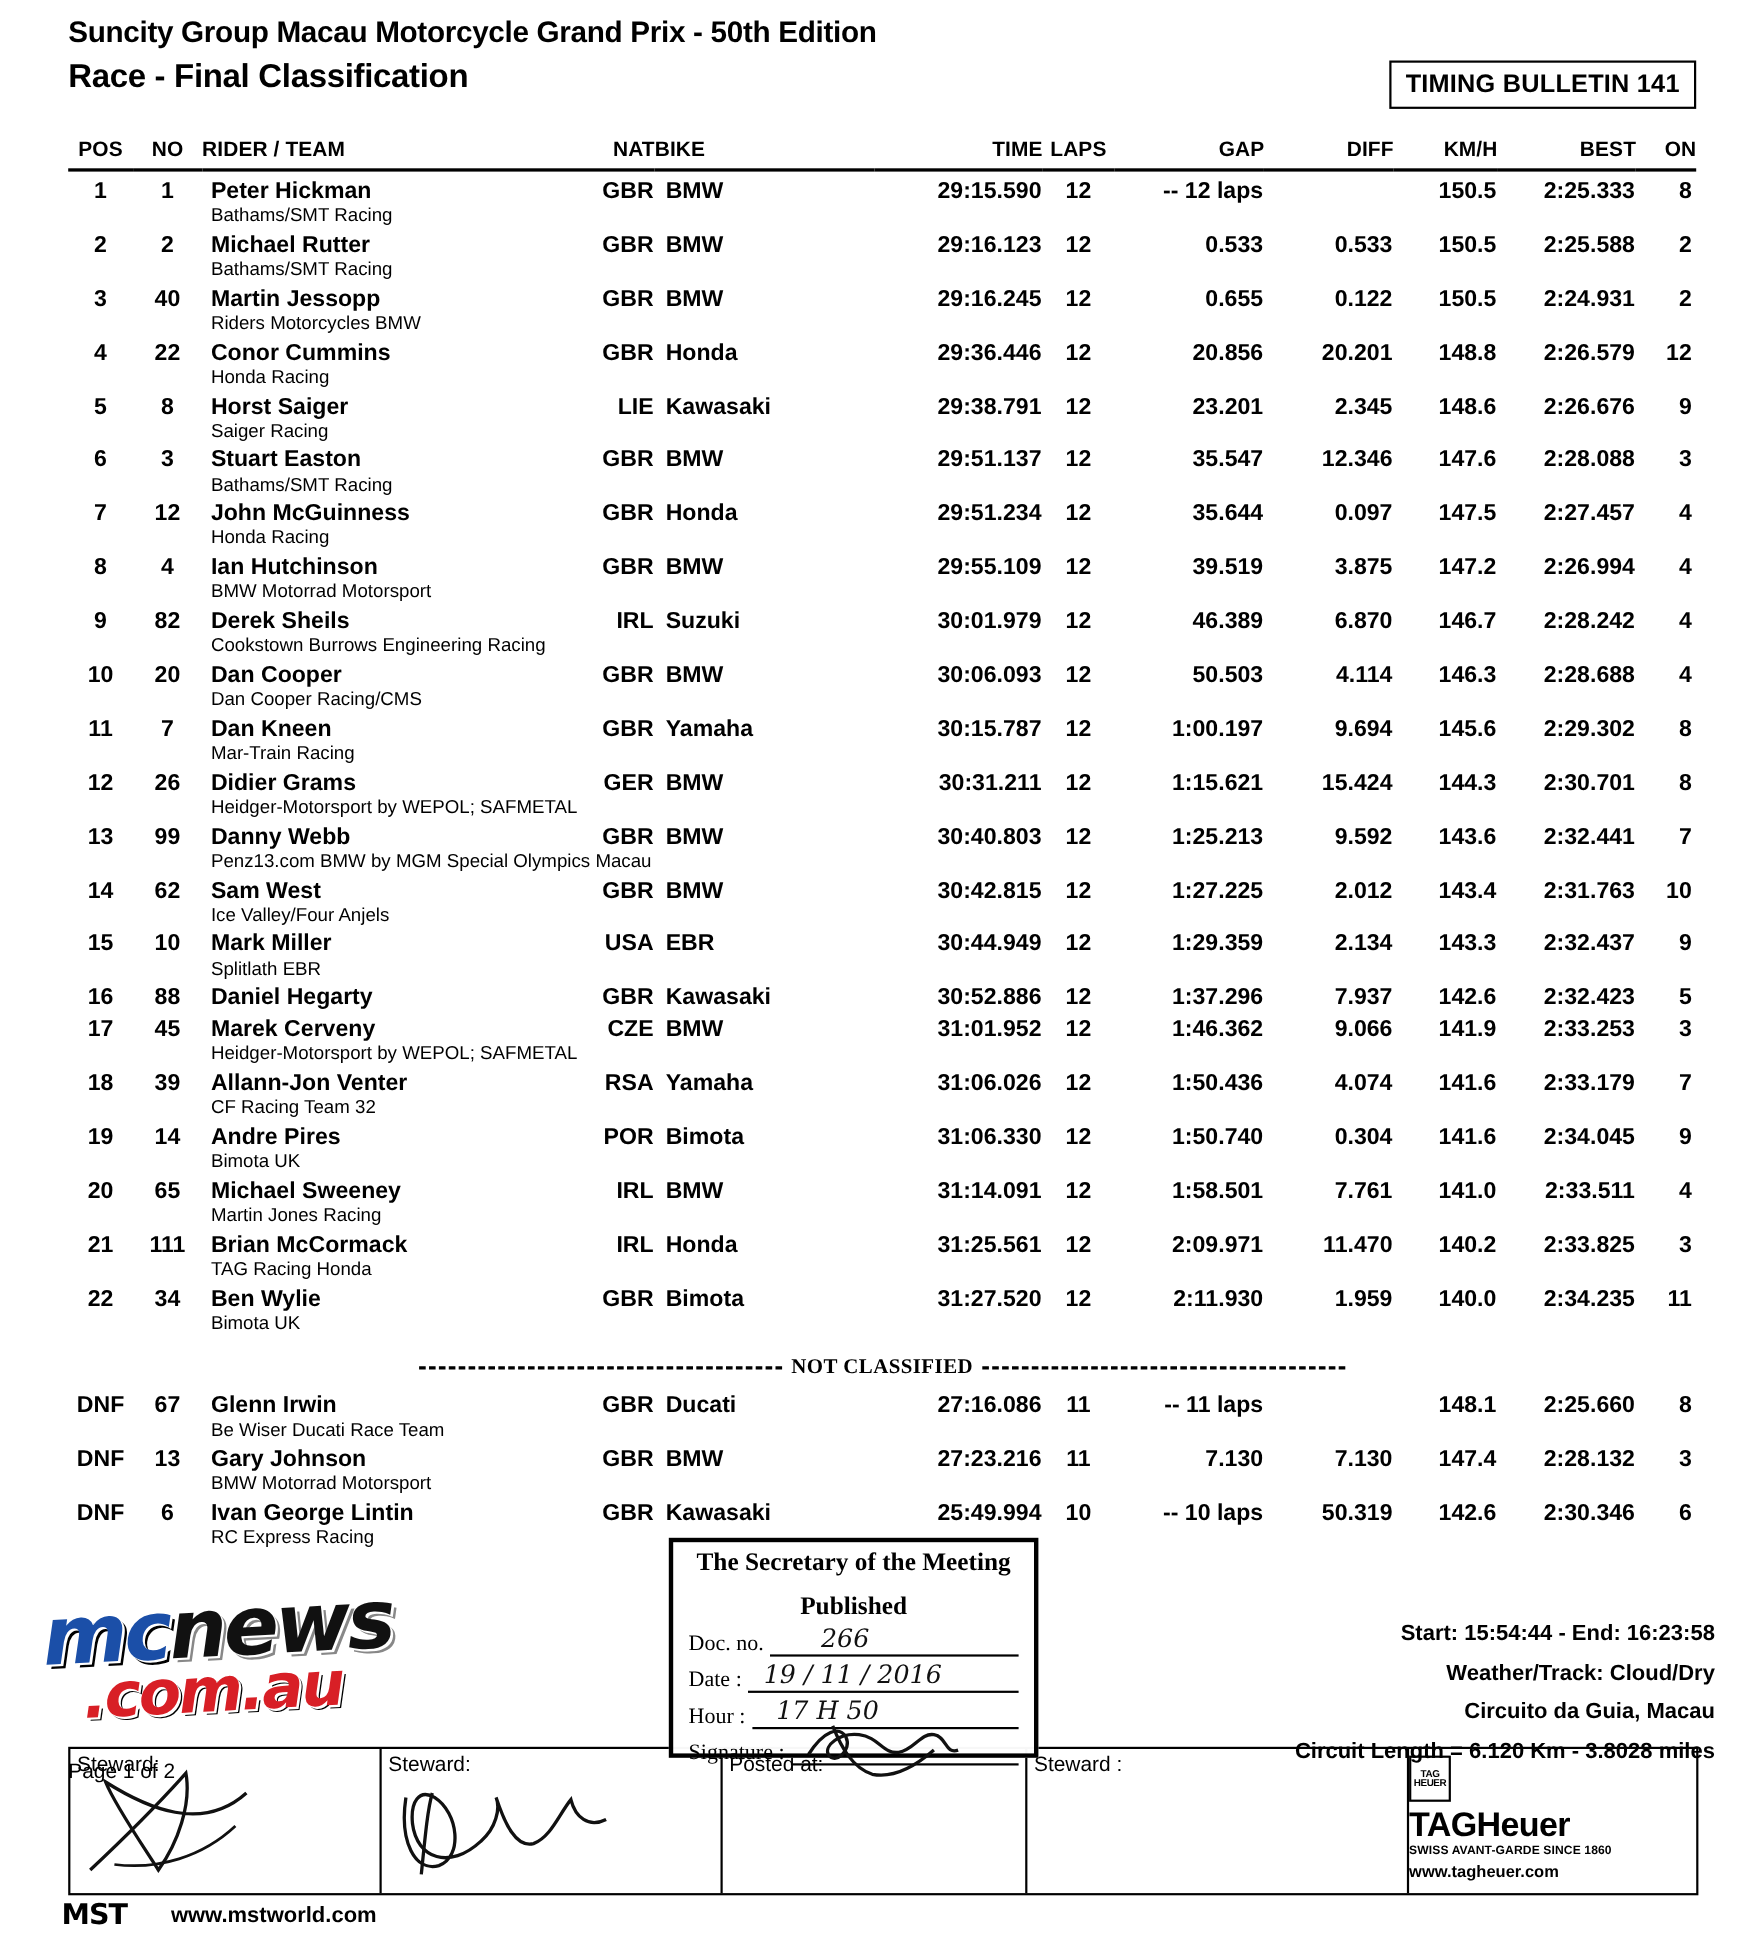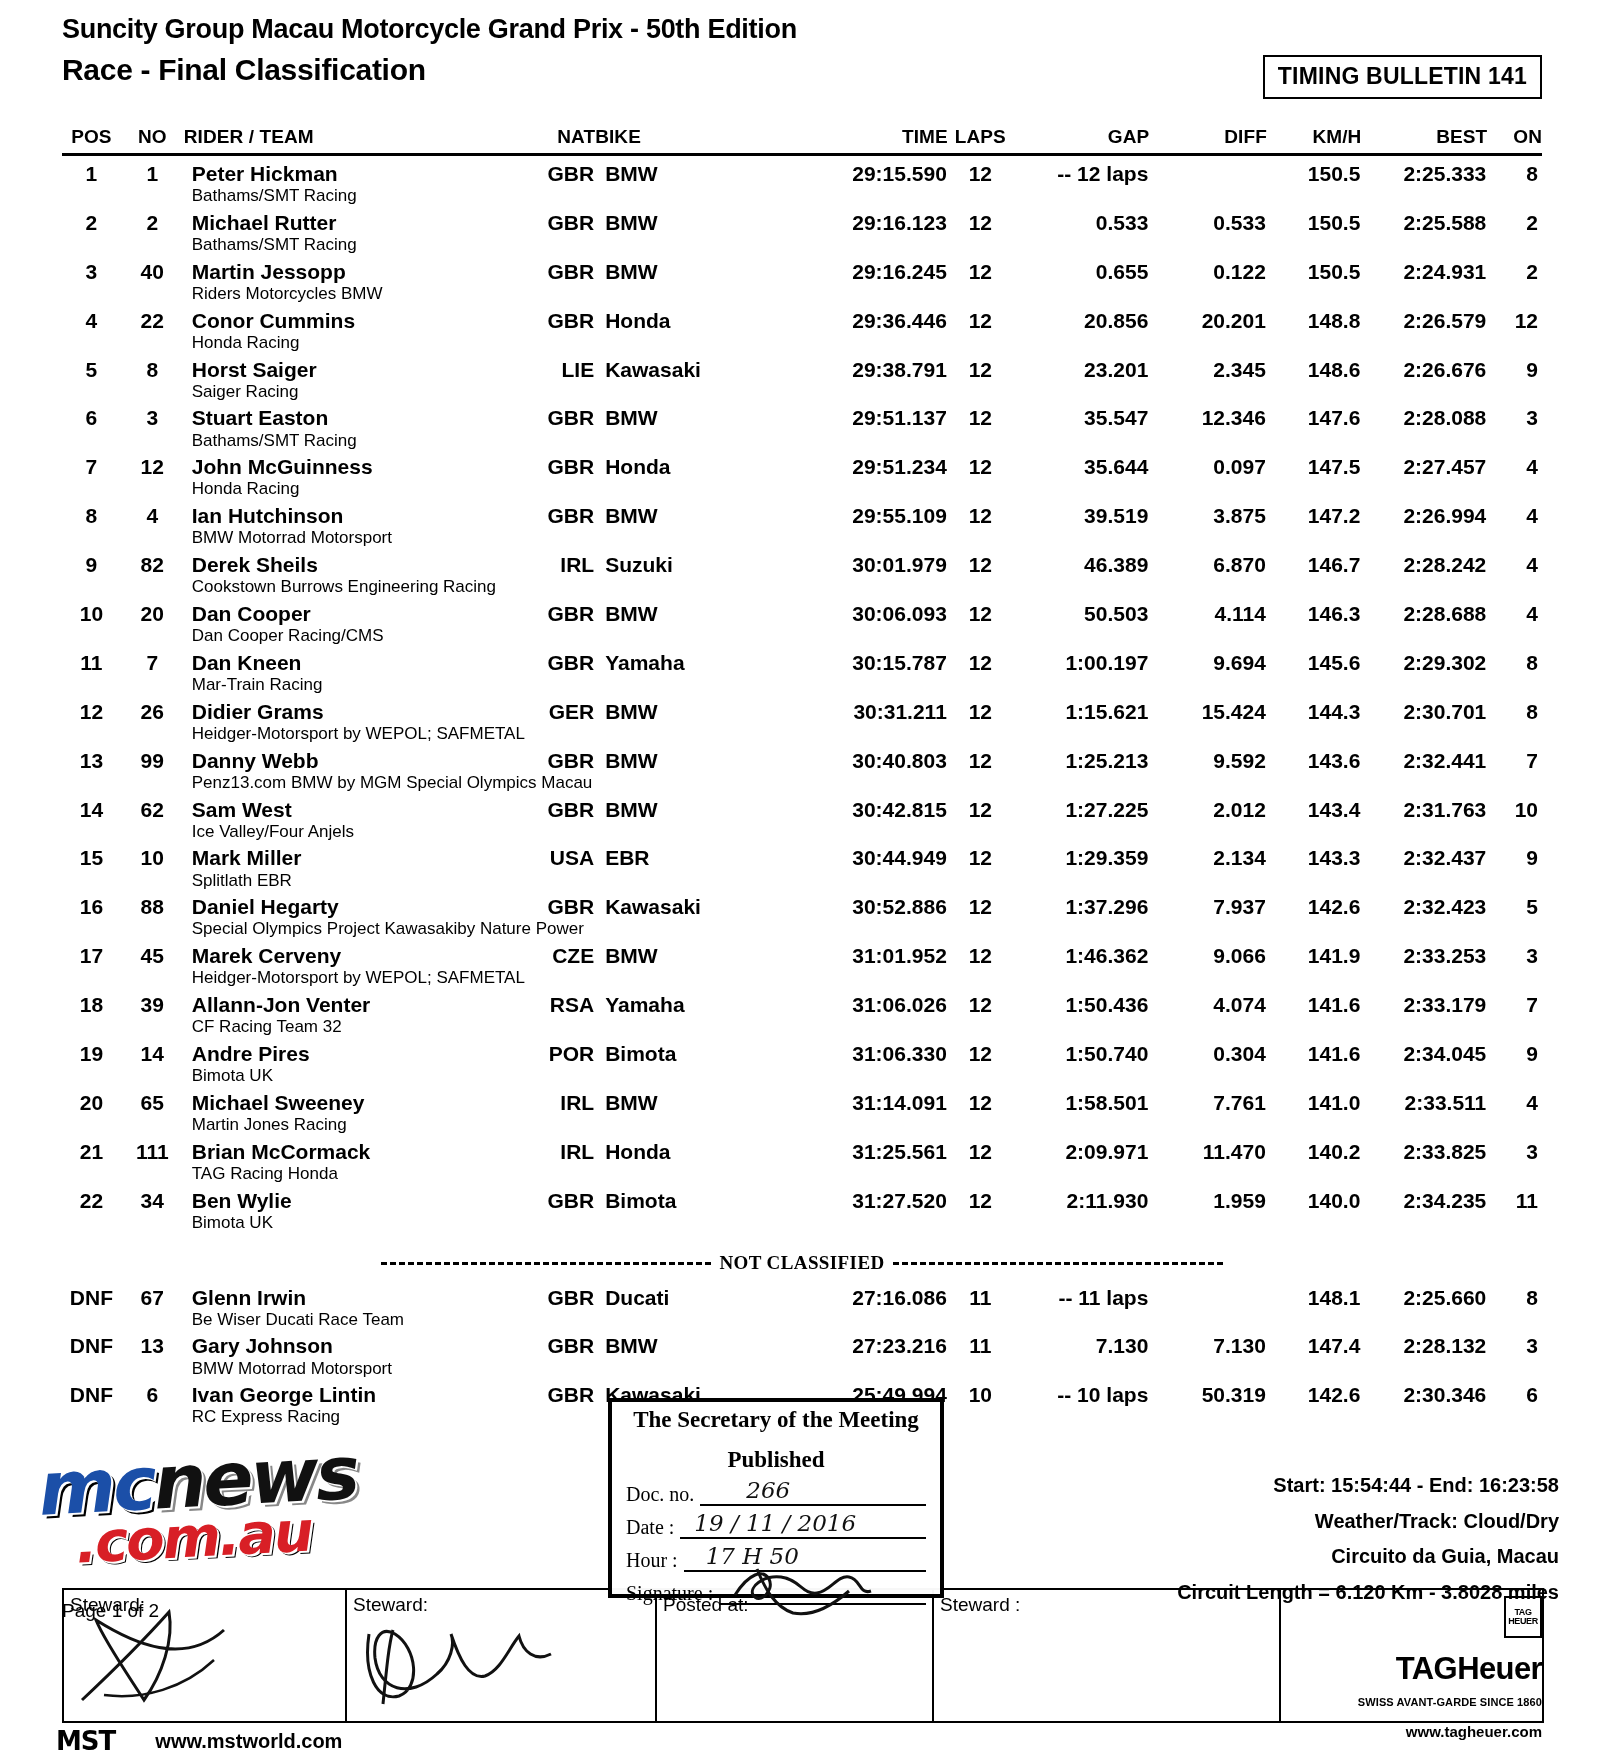--- a/index.html
+++ b/index.html
@@ -266,23 +266,22 @@
     position: absolute;
     font-family: "DejaVu Serif", serif;
     font-style: italic;
     color: #111;
   }
 
   .tag-box {
     margin-top: 2px;
     display: flex;
     flex-direction: column;
-    align-items: flex-end;
+    align-items: flex-start;
     line-height: 1;
-    gap: 10px;
   }
   .tag-shield {
     width: 34px; height: 38px;
     border: 2px solid #000;
     font-size: 9px;
     font-weight: bold;
     display: flex; flex-direction: column;
     align-items: center; justify-content: center;
     letter-spacing: -0.4px;
   }
@@ -647,26 +646,20 @@
             <td class="c-rider">Daniel Hegarty</td>
             <td class="c-nat">GBR</td>
             <td class="c-bike">Kawasaki</td>
             <td class="c-time">30:52.886</td>
             <td class="c-laps">12</td>
             <td class="c-gap">1:37.296</td>
             <td class="c-diff">7.937</td>
             <td class="c-kmh">142.6</td>
             <td class="c-best">2:32.423</td>
             <td class="c-on">5</td>
-          </tr>
-          <tr class="team-row">
-            <td class="c-pos"></td>
-            <td class="c-no"></td>
-            <td class="c-rider" colspan="3">Special Olympics Project Kawasakiby Nature Power</td>
-            <td colspan="7"></td>
           </tr>
           <tr class="main-row">
             <td class="c-pos">17</td>
             <td class="c-no">45</td>
             <td class="c-rider">Marek Cerveny</td>
             <td class="c-nat">CZE</td>
             <td class="c-bike">BMW</td>
             <td class="c-time">31:01.952</td>
             <td class="c-laps">12</td>
             <td class="c-gap">1:46.362</td>

